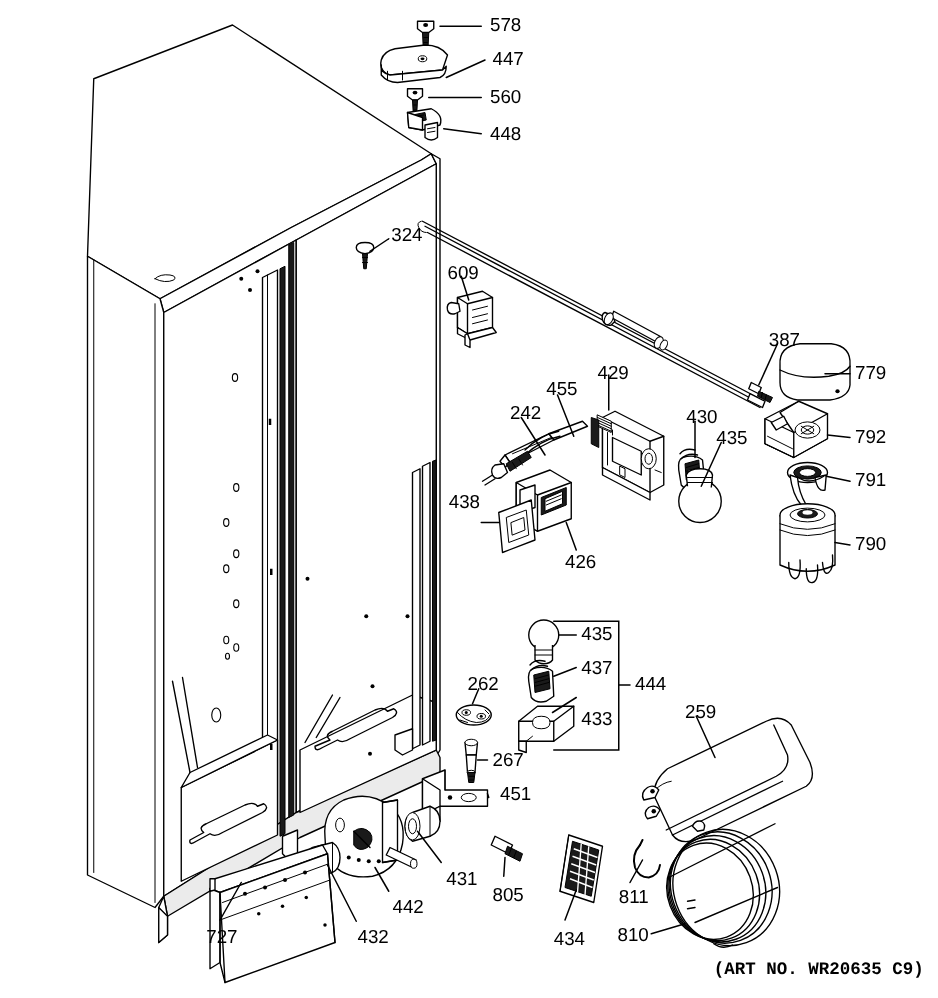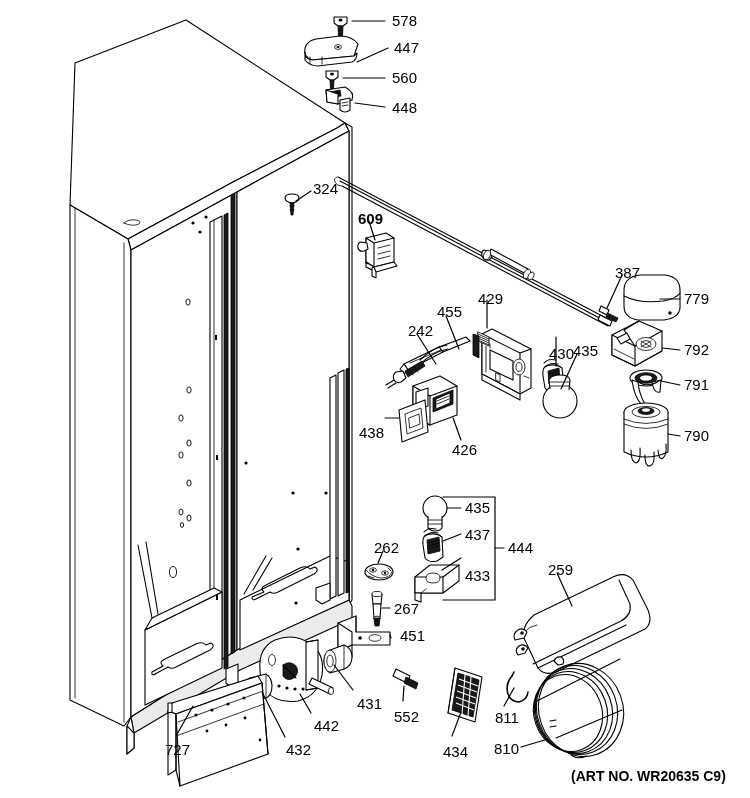--- a/index.html
+++ b/index.html
@@ -17,21 +17,21 @@
     font-family:"Liberation Sans", sans-serif;
     font-size:15px;
     color:#000000;
     line-height:15px;
     white-space:nowrap;
     letter-spacing:0px;
   }
   #artno{
     position:absolute;
     left:571px;top:768px;
-    font-family:Liberation Sans, sans-serif;
+    font-family:Liberation Mono, monospace;
     font-size:14px;
     font-weight:bold;
     color:#000000;
     white-space:nowrap;
   }
 </style>
 </head>
 <body>
 
 <div id="sheet">
@@ -504,43 +504,43 @@
       <path d="M521 747 L548 739"></path>
       <path d="M176 736 L193 706"></path>
     </g>
   </svg>
 
   <div class="callout" style="left:392px;top:13px;">578</div>
   <div class="callout" style="left:394px;top:40px;">447</div>
   <div class="callout" style="left:392px;top:70px;">560</div>
   <div class="callout" style="left:392px;top:100px;">448</div>
   <div class="callout" style="left:313px;top:181px;">324</div>
-  <div class="callout" style="left:358px;top:211px;font-weight:bold;">609</div>
+  <div class="callout" style="left:358px;top:211px;">609</div>
   <div class="callout" style="left:615px;top:265px;">387</div>
   <div class="callout" style="left:684px;top:291px;">779</div>
   <div class="callout" style="left:478px;top:291px;">429</div>
   <div class="callout" style="left:437px;top:304px;">455</div>
   <div class="callout" style="left:408px;top:323px;">242</div>
-  <div class="callout" style="left:549px;top:326px;margin-top:20px;">430</div>
+  <div class="callout" style="left:549px;top:326px;">430</div>
   <div class="callout" style="left:573px;top:343px;">435</div>
   <div class="callout" style="left:684px;top:342px;">792</div>
   <div class="callout" style="left:684px;top:377px;">791</div>
   <div class="callout" style="left:684px;top:428px;">790</div>
-  <div class="callout" style="left:359px;top:425px;text-align:center;">438</div>
+  <div class="callout" style="left:359px;top:394px;text-align:center;">438</div>
   <div class="callout" style="left:452px;top:442px;">426</div>
   <div class="callout" style="left:465px;top:500px;">435</div>
   <div class="callout" style="left:465px;top:527px;">437</div>
   <div class="callout" style="left:508px;top:540px;">444</div>
   <div class="callout" style="left:465px;top:551px;margin-top:17px;">433</div>
   <div class="callout" style="left:374px;top:540px;">262</div>
   <div class="callout" style="left:548px;top:562px;">259</div>
   <div class="callout" style="left:394px;top:601px;">267</div>
   <div class="callout" style="left:400px;top:628px;">451</div>
   <div class="callout" style="left:357px;top:680px;margin-top:16px;">431</div>
-  <div class="callout" style="left:394px;top:709px;">552</div>
+  <div class="callout" style="left:394px;top:709px;">805</div>
   <div class="callout" style="left:314px;top:718px;">442</div>
   <div class="callout" style="left:286px;top:742px;">432</div>
   <div class="callout" style="left:495px;top:710px;">811</div>
   <div class="callout" style="left:443px;top:744px;">434</div>
   <div class="callout" style="left:494px;top:741px;">810</div>
   <div class="callout" style="left:165px;top:742px;">727</div>
 
   <div id="artno">(ART NO. WR20635 C9)</div>
 
 </div>

